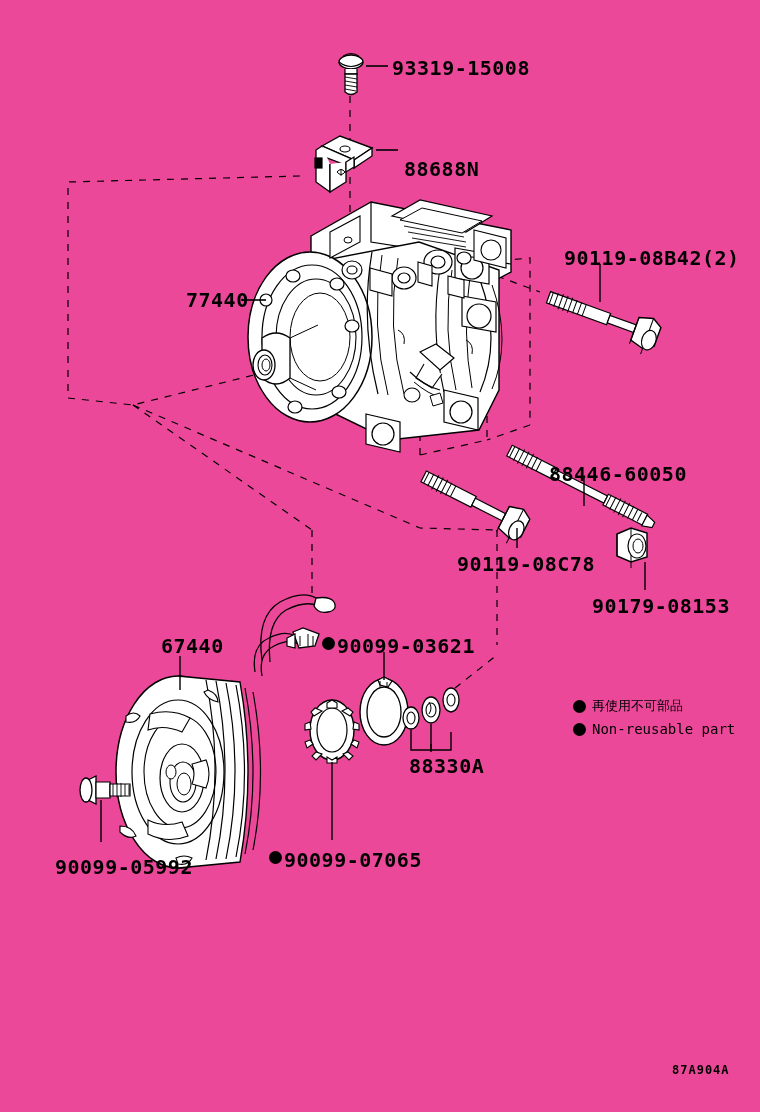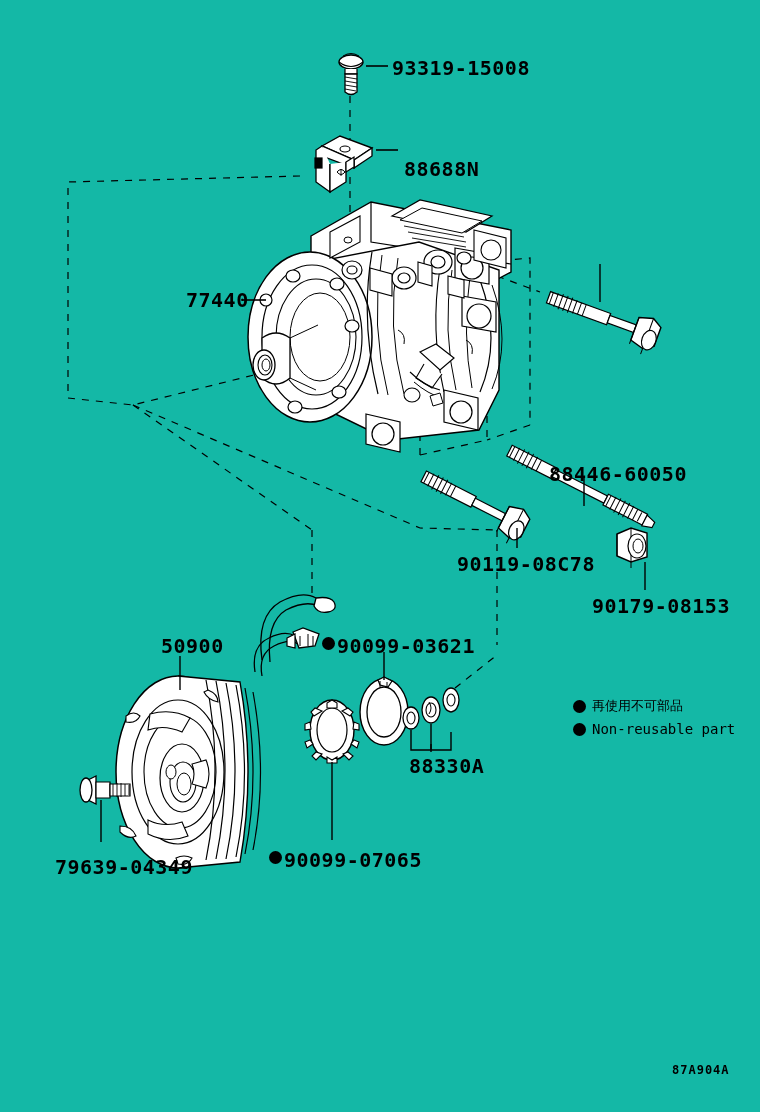--- a/index.html
+++ b/index.html
@@ -8,21 +8,21 @@
     padding: 0;
     background: #ffffff;
   }
   body {
     font-family: "DejaVu Sans Mono", monospace;
   }
   #page {
     position: relative;
     width: 760px;
     height: 1112px;
-    background: #14b8a6;
+    background: #ec4899;
     overflow: hidden;
   }
   svg#diagram {
     position: absolute;
     left: 0;
     top: 0;
     width: 760px;
     height: 1112px;
   }
   .lbl {
@@ -344,34 +344,35 @@
         <path d="M431,724 l0,26" fill="none" stroke="#000"></path>
         <path d="M431,744 l0,8" fill="none" stroke="#000"></path>
       </g>
 
     </g>
   </svg>
 
   <div class="lbl" style="left:392px; top:58px;">93319-15008</div>
   <div class="lbl" style="left:404px; top:139px;margin-top:20px;">88688N</div>
   <div class="lbl" style="left:186px; top:290px;">77440</div>
+  <div class="lbl" style="left:564px; top:248px;">90119-08B42(2)</div>
   <div class="lbl" style="left:549px; top:464px;">88446-60050</div>
   <div class="lbl" style="left:457px; top:554px;">90119-08C78</div>
   <div class="lbl" style="left:592px; top:596px;">90179-08153</div>
-  <div class="lbl" style="left:161px; top:636px;">50900</div>
+  <div class="lbl" style="left:161px; top:636px;">67440</div>
 
   <div class="bullet" style="left:322px; top:637px;"></div>
   <div class="lbl" style="left:337px; top:636px;">90099-03621</div>
 
   <div class="lbl" style="left:409px; top:756px;">88330A</div>
 
   <div class="bullet" style="left:269px; top:851px;"></div>
   <div class="lbl" style="left:284px; top:850px;">90099-07065</div>
 
-  <div class="lbl" style="left:55px;  top:857px;">79639-04349</div>
+  <div class="lbl" style="left:55px;  top:857px;">90099-05992</div>
 
   <div class="legend-box" style="left:573px; top:697px;">
     <div style="position:relative; height:22px;">
       <div class="bullet" style="left:0px; top:3px;"></div>
       <div class="lbl jp" style="left:19px; top:2px;">再使用不可部品</div>
     </div>
     <div style="position:relative; height:22px;">
       <div class="bullet" style="left:0px; top:4px;"></div>
       <div class="lbl legend-en" style="left:19px; top:3px;">Non-reusable part</div>
     </div>

